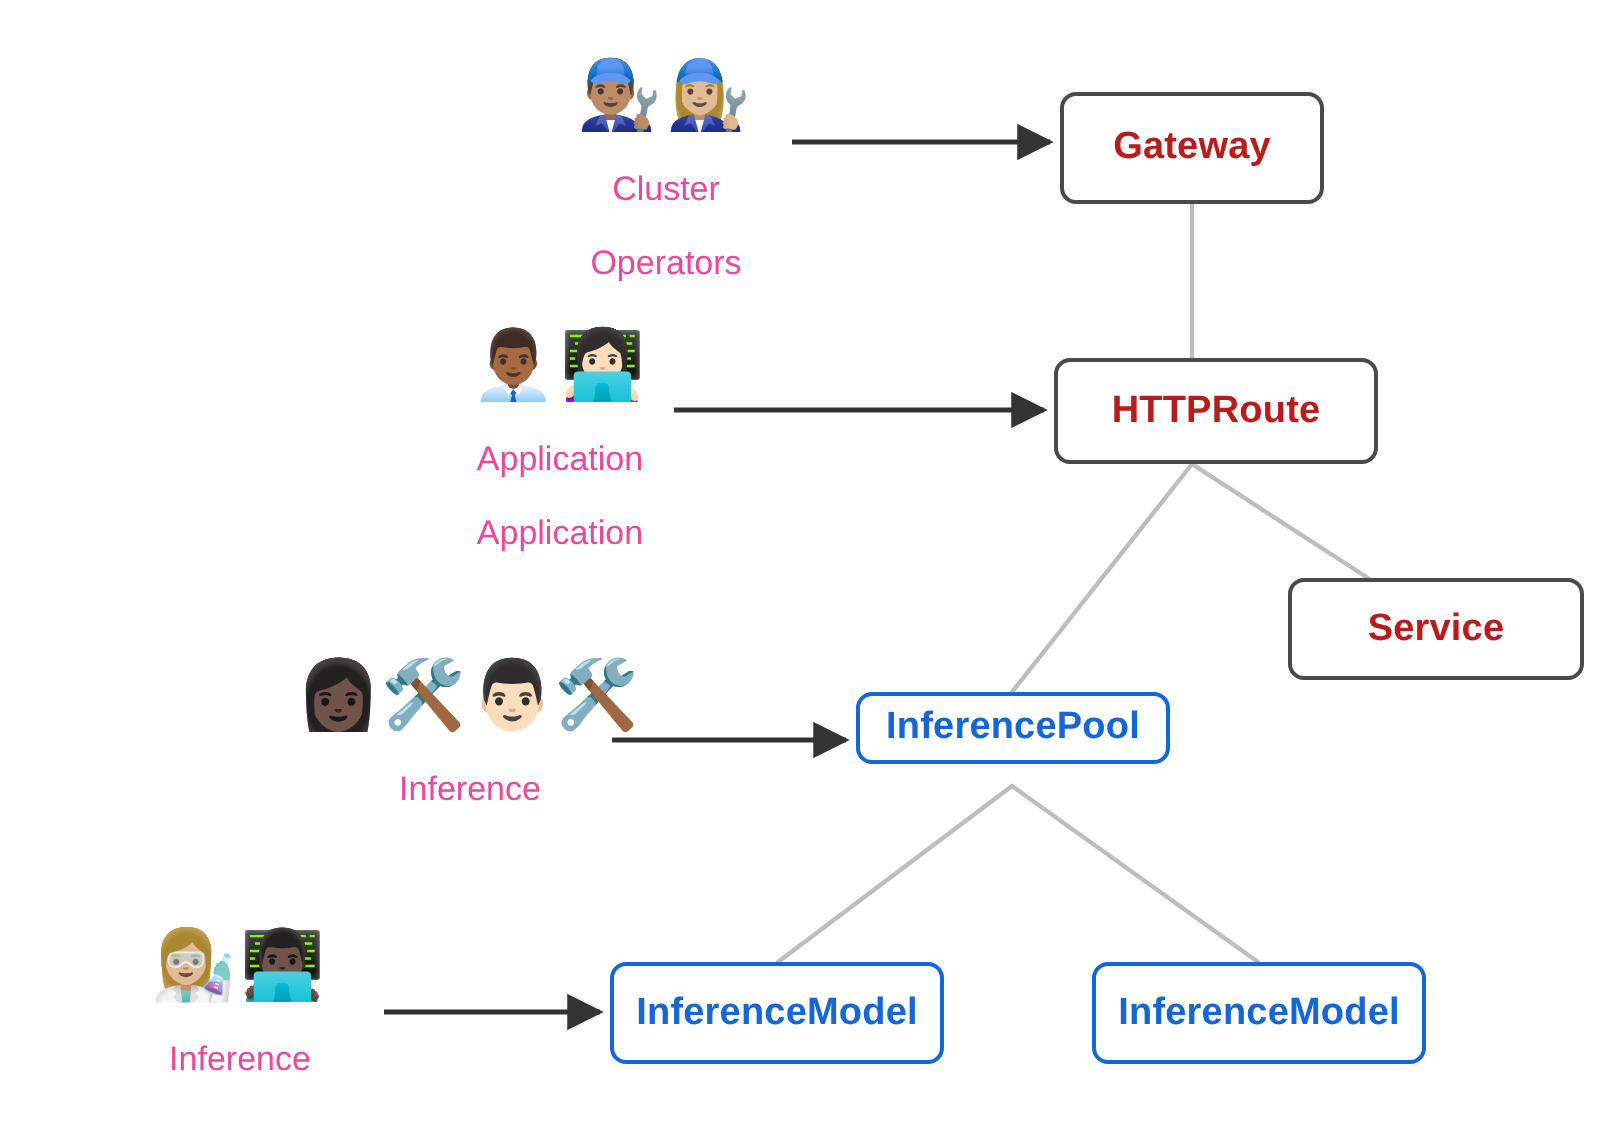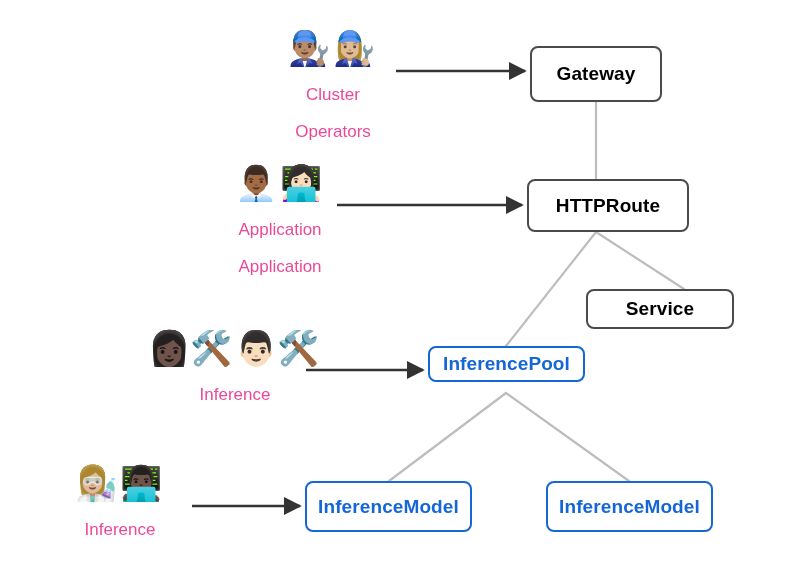--- a/index.html
+++ b/index.html
@@ -36,21 +36,21 @@
     justify-content: center;
     border-radius: 8px;
     background: #ffffff;
     font-weight: bold;
     letter-spacing: 0.1px;
     text-align: center;
     white-space: nowrap;
   }
   .node.core {
     border: 2px solid #4a4a4a;
-    color: #000000;
+    color: #b91c1c;
     font-size: 19px;
   }
   .node.ext {
     border: 2px solid #1566d6;
     color: #1566d6;
     font-size: 19px;
   }
 
   
   .persona {
@@ -105,21 +105,21 @@
   </svg>
 
   <div class="node core" style="left:530px; top:46px; width:132px; height:56px;">
     <span>Gateway</span>
   </div>
 
   <div class="node core" style="left:527px; top:179px; width:162px; height:53px;">
     <span>HTTPRoute</span>
   </div>
 
-  <div class="node core" style="left:586px; top:289px; width:148px; height:40px;">
+  <div class="node core" style="left:644px; top:289px; width:148px; height:51px;">
     <span>Service</span>
   </div>
 
   <div class="node ext" style="left:428px; top:346px; width:157px; height:36px;">
     <span>InferencePool</span>
   </div>
 
   <div class="node ext" style="left:305px; top:481px; width:167px; height:51px;">
     <span>InferenceModel</span>
   </div>

